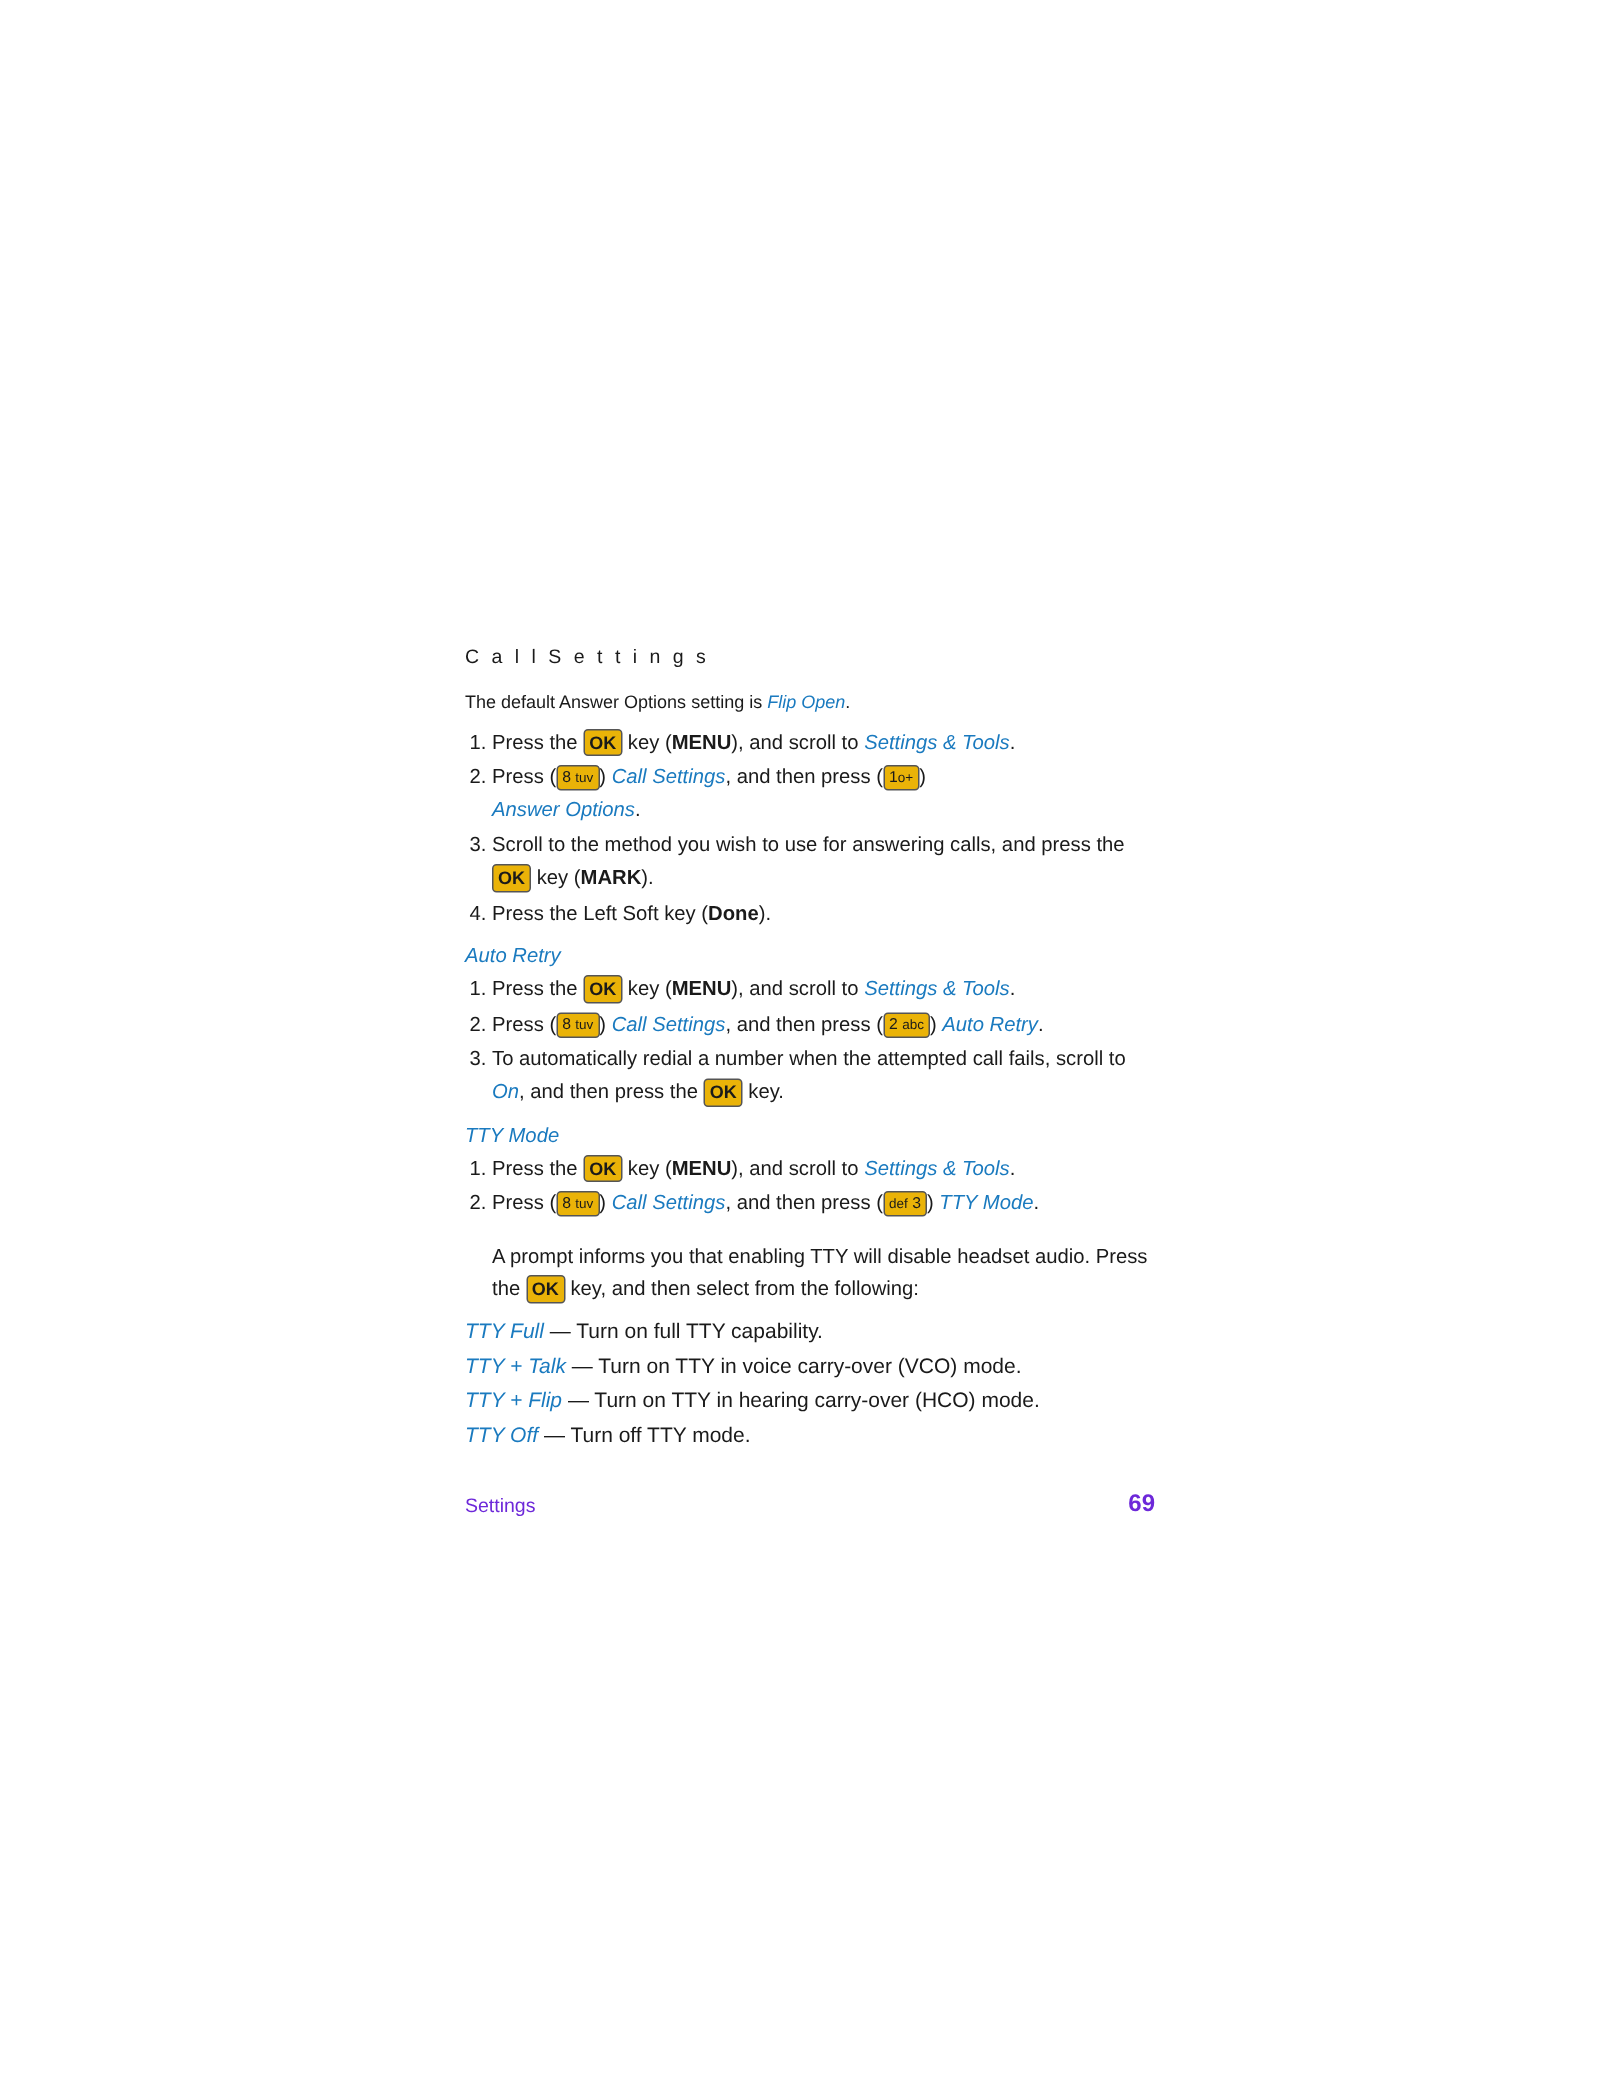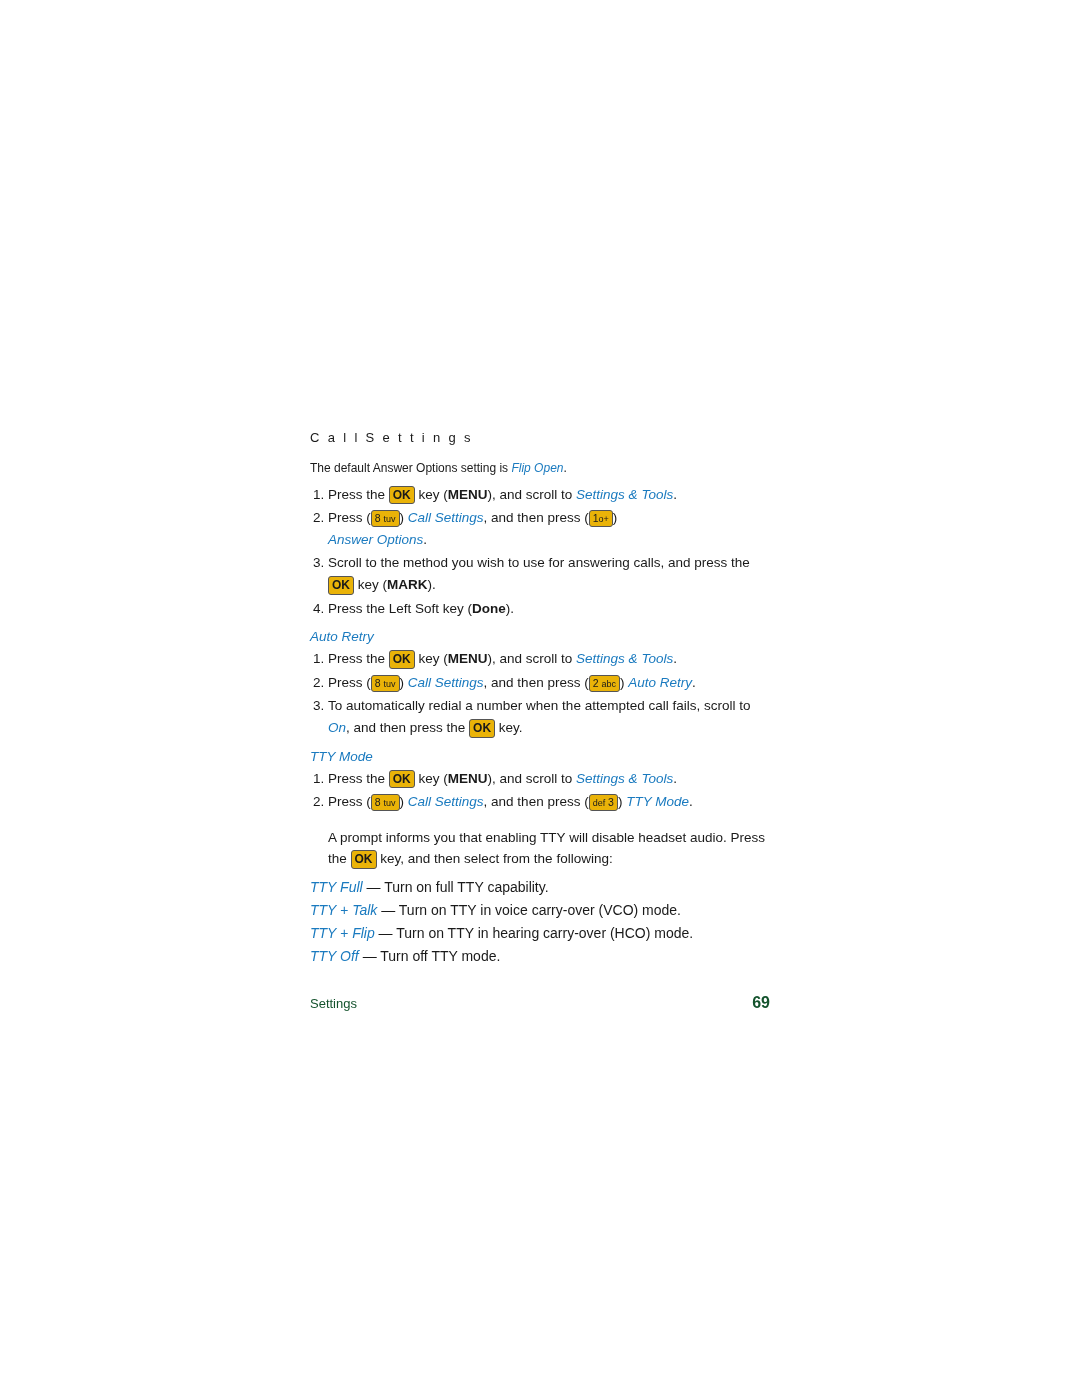--- a/index.html
+++ b/index.html
@@ -73,21 +73,21 @@
     .tty-line {
       font-size: 14px;
       line-height: 1.65;
     }
     .page-footer {
       display: flex;
       justify-content: space-between;
       align-items: center;
       margin-top: 26px;
       font-size: 13px;
-      color: #14532d;
+      color: #6d28d9;
     }
     .page-number {
       font-size: 16px;
       font-weight: bold;
     }
   </style>
 </head>
 <body>
 
 <div class="page-container">

